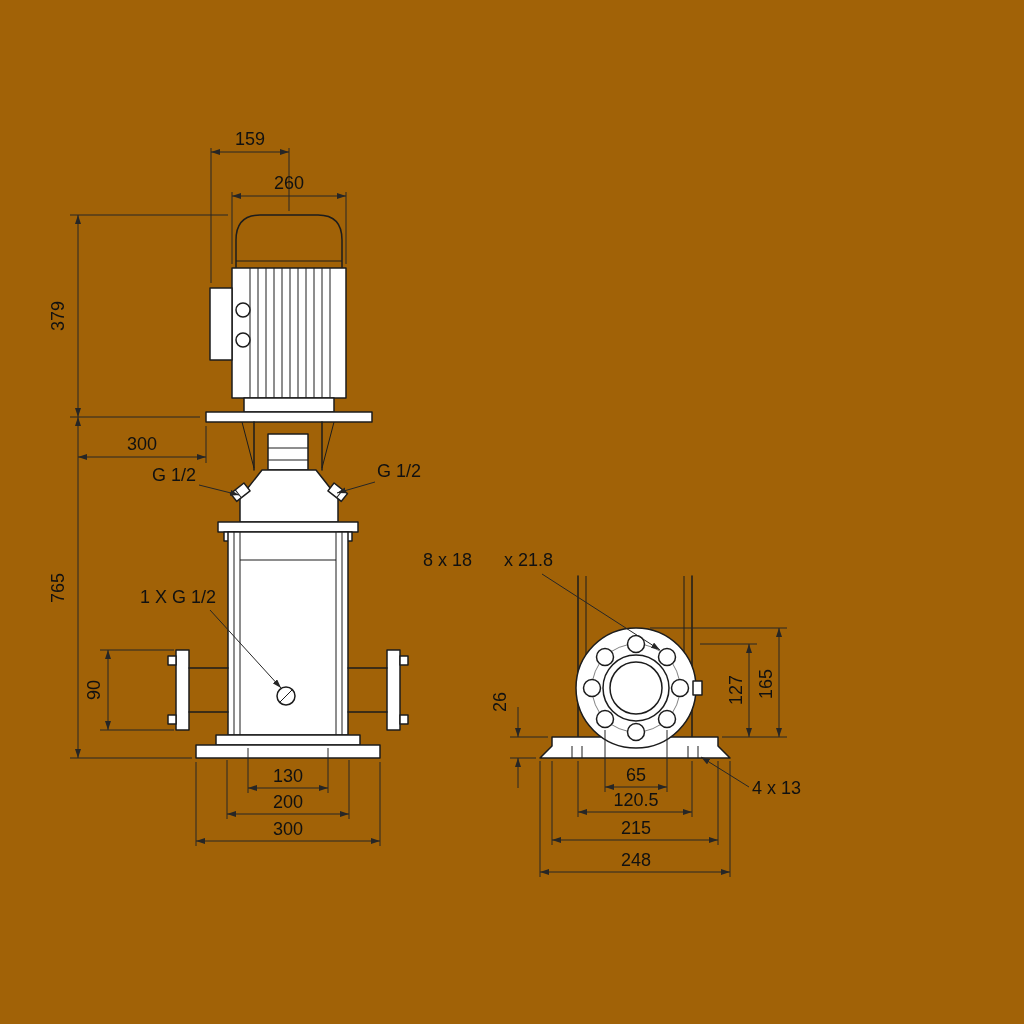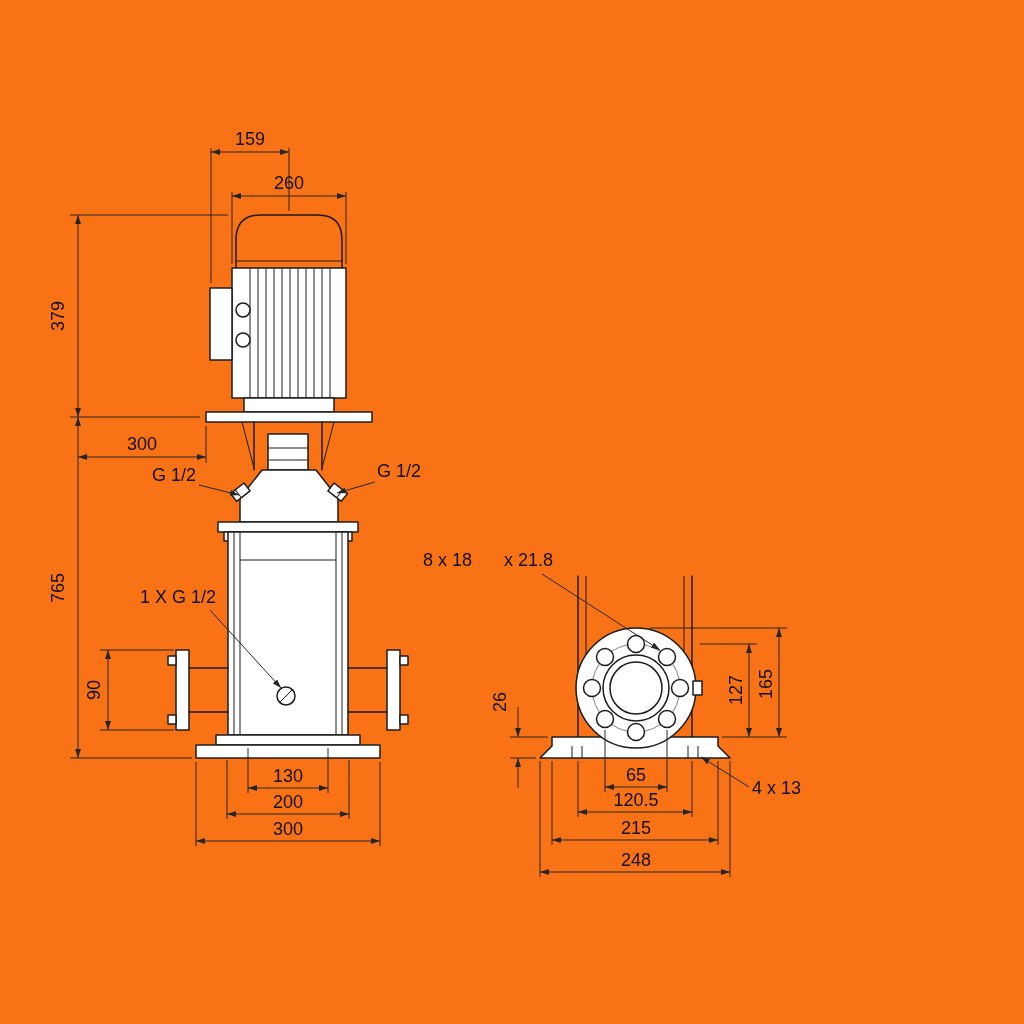--- a/index.html
+++ b/index.html
@@ -1,16 +1,16 @@
 <!DOCTYPE html>
 <html><head>
 <meta charset="utf-8">
 <style>
   html,body{margin:0;padding:0;background:#fff;}
-  .canvas{width:1024px;height:1024px;background:#f97316;position:relative;overflow:hidden;
+  .canvas{width:1024px;height:1024px;background:#a16207;position:relative;overflow:hidden;
           font-family:"Liberation Sans","DejaVu Sans",sans-serif;}
   svg{display:block;}
   .g{fill:none;stroke:#1c1c1c;stroke-width:1.5;stroke-linejoin:round;stroke-linecap:round;}
   .gf{fill:#ffffff;stroke:#1c1c1c;stroke-width:1.5;stroke-linejoin:round;}
   .f{fill:none;stroke:#1c1c1c;stroke-width:1;}
   .thin{fill:none;stroke:#4a4a4a;stroke-width:0.7;}
   .d{fill:none;stroke:#262626;stroke-width:1;}
   .tx{font-family:"Liberation Sans","DejaVu Sans",sans-serif;font-size:18px;fill:#111;}
 </style>
 </head>

